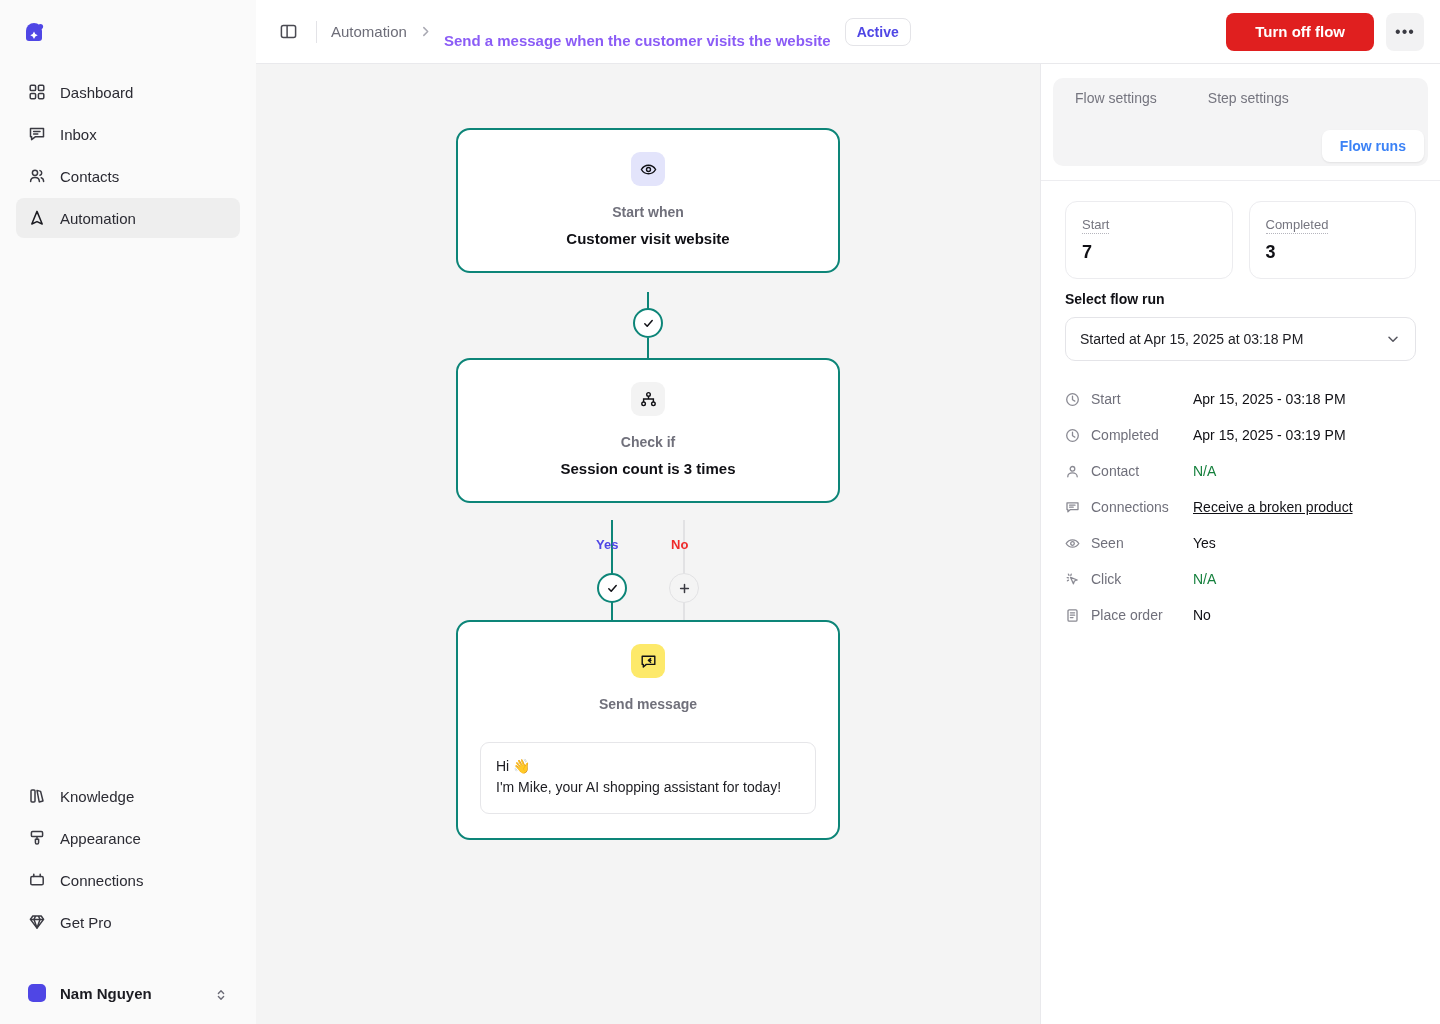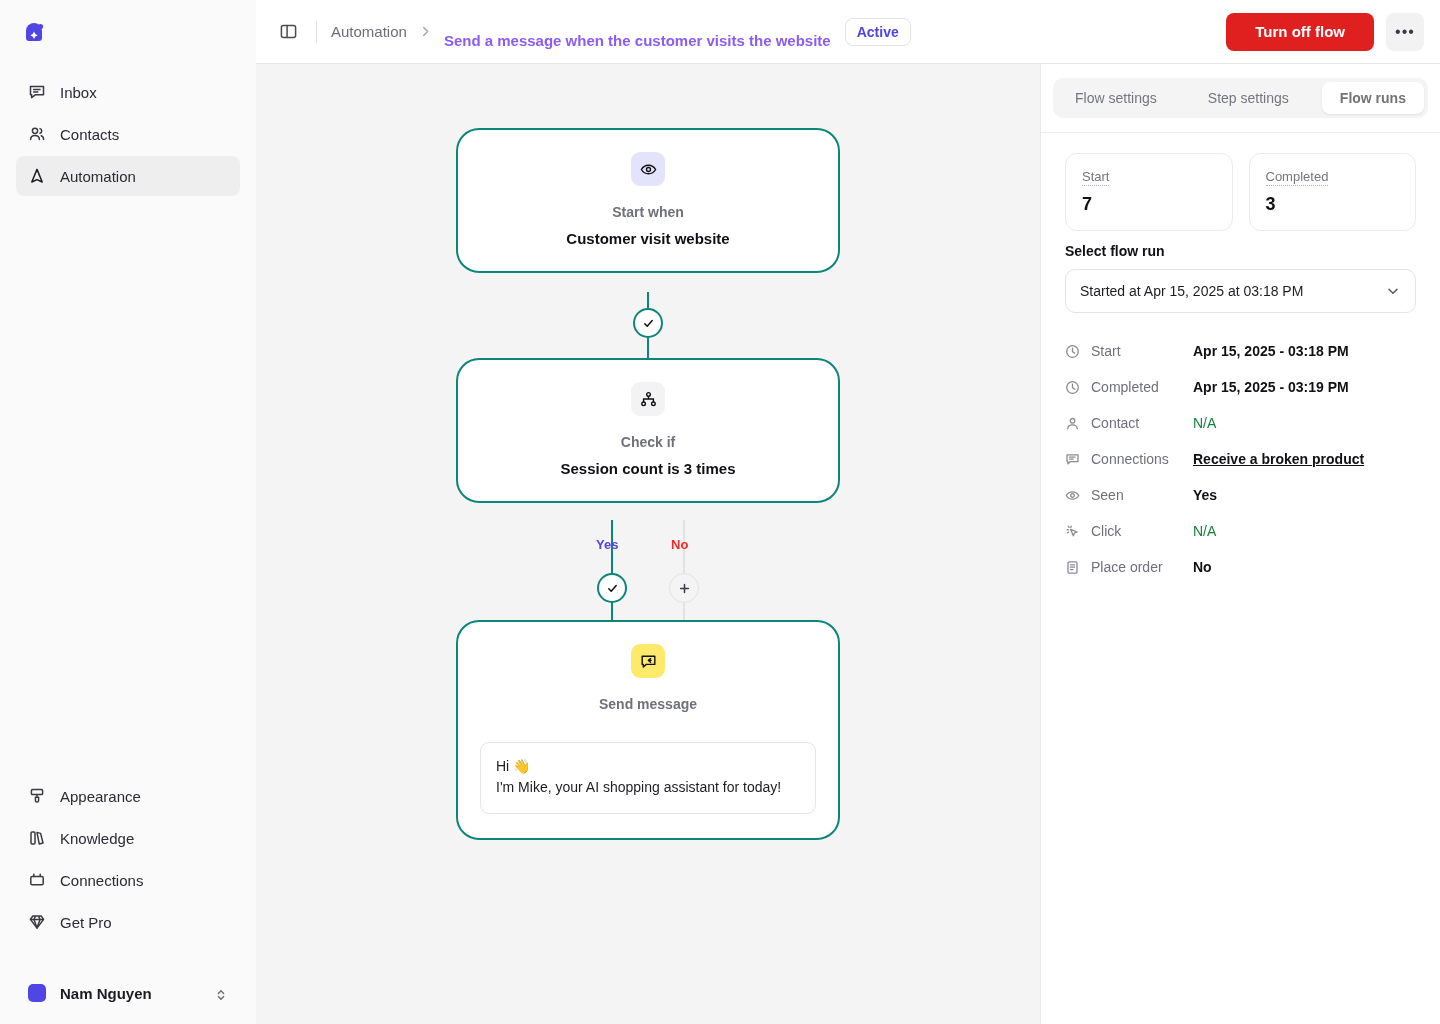--- a/index.html
+++ b/index.html
@@ -111,21 +111,21 @@
     background: #f4f4f4;
     overflow: hidden;
   }
   .flow {
     position: absolute; left: 0; top: 0; right: 0; bottom: 0;
   }
   .node {
     position: absolute;
     background: #ffffff;
     border: 2px solid #0d8578;
-    border-radius: 23px;
+    border-radius: 14px;
     width: 384px;
   }
   .node-inner { padding: 22px 22px 24px 22px; display: flex; flex-direction: column; align-items: center; }
   .node-icon {
     width: 34px; height: 34px; border-radius: 9px;
     display: flex; align-items: center; justify-content: center;
     margin-bottom: 18px;
   }
   .icon-bg-lavender { background: #e3e4fb; }
   .icon-bg-gray { background: #f3f3f3; }
@@ -170,21 +170,21 @@
   .tabs {
     background: #f4f4f5; border-radius: 10px;
     padding: 4px; display: flex; gap: 15px;
   }
   .tab {
     flex: 1 1 auto; text-align: center;
     font-size: 14px; color: #75757f;
     padding: 8px 4px; border-radius: 8px;
     cursor: pointer; user-select: none;
   }
-  .tab.active { background: #ffffff; color: #737373; font-weight: bold; box-shadow: 0 1px 2px rgba(0,0,0,.08); }
+  .tab.active { background: #ffffff; color: #3b82f6; font-weight: bold; box-shadow: 0 1px 2px rgba(0,0,0,.08); margin-top: 48px; }
   .rpanel-body { padding: 20px 24px 0 24px; overflow-y: auto; flex: 1 1 auto; }
   .stat-row { display: flex; gap: 16px; }
   .stat-card {
     flex: 1 1 0; border: 1px solid #ececef; border-radius: 12px;
     padding: 13px 16px 15px 16px;
   }
   .stat-label {
     font-size: 13px; color: #75757f;
     border-bottom: 1px dotted #b5b5bd;
     display: inline-block; padding-bottom: 1px;
@@ -200,41 +200,52 @@
     padding: 0 14px;
     font-size: 14px; color: #1d1d22;
     cursor: pointer; background: #fff;
   }
   .select .chev { margin-left: auto; color: #55555e; display: flex; }
   .kv-list { margin-top: 20px; display: flex; flex-direction: column; }
   .kv-row { display: flex; align-items: center; height: 36px; }
   .kv-key { display: flex; align-items: center; gap: 11px; width: 128px; flex: 0 0 128px; }
   .kv-key .ico { width: 15px; height: 15px; color: #8a8a93; display:flex; align-items:center; justify-content:center; flex:0 0 15px;}
   .kv-key-label { font-size: 14px; color: #70707b; }
-  .kv-val { font-size: 14px; color: #101015; font-weight: bold; }
+  .kv-val { font-size: 14px; color: #101015; font-weight: normal; }
   .kv-val.na { color: #15803d; font-weight: normal; }
   .kv-val.link { text-decoration: underline; cursor: pointer; }
   svg { display: block; }
 </style>
 </head>
 <body>
 
 <div class="app">
 
   <aside class="sidebar">
     <div class="sidebar-logo">
       <svg class="logo-mark" viewBox="0 0 28 28">
         <path d="M6 13a8 8 0 0 1 16 0v7a3 3 0 0 1-3 3H9a3 3 0 0 1-3-3z" fill="#4f46e5"></path>
         <path d="M10 12.5a4.5 4.5 0 0 1 9 0" fill="none" stroke="#4f46e5" stroke-width="2.2" stroke-linecap="round"></path>
         <circle cx="20.5" cy="8.5" r="2.6" fill="#4f46e5"></circle>
         <path d="M14 13.6l1.3 2.4 2.4 1.3-2.4 1.3L14 21l-1.3-2.4-2.4-1.3 2.4-1.3z" fill="#ffffff"></path>
       </svg>
     </div>
 
     <nav class="nav-top">
+      <div class="nav-item">
+        <span class="ico">
+          <svg width="18" height="18" viewBox="0 0 18 18" fill="none" stroke="#3a3a42" stroke-width="1.5">
+            <rect x="2.2" y="2.2" width="5.4" height="5.4" rx="1.2"></rect>
+            <rect x="10.4" y="2.2" width="5.4" height="5.4" rx="1.2"></rect>
+            <rect x="2.2" y="10.4" width="5.4" height="5.4" rx="1.2"></rect>
+            <rect x="10.4" y="10.4" width="5.4" height="5.4" rx="1.2"></rect>
+          </svg>
+        </span>
+        <span>Dashboard</span>
+      </div>
 
       <div class="nav-item">
         <span class="ico">
           <svg width="18" height="18" viewBox="0 0 18 18" fill="none" stroke="#3a3a42" stroke-width="1.5">
             <path d="M2.5 3.6h13v8.2h-8.3L3.6 14.6V11.8H2.5z" stroke-linejoin="round"></path>
             <path d="M5.6 6.6h6.4M5.6 9h4.2" stroke-linecap="round"></path>
           </svg>
         </span>
         <span>Inbox</span>
       </div>
@@ -259,35 +270,35 @@
         <span>Automation</span>
       </div>
     </nav>
 
     <div class="nav-spacer"></div>
 
     <nav class="nav-bottom">
       <div class="nav-item">
         <span class="ico">
           <svg width="18" height="18" viewBox="0 0 18 18" fill="none" stroke="#3a3a42" stroke-width="1.5">
+            <rect x="3" y="3" width="4" height="12" rx="1"></rect>
+            <path d="M9 3.4l3.6 1 2.4 9.6-3.8.9z" stroke-linejoin="round"></path>
+          </svg>
+        </span>
+        <span>Knowledge</span>
+      </div>
+
+      <div class="nav-item">
+        <span class="ico">
+          <svg width="18" height="18" viewBox="0 0 18 18" fill="none" stroke="#3a3a42" stroke-width="1.5">
             <rect x="3.4" y="2.6" width="11.2" height="5" rx="1.2"></rect>
             <path d="M9 7.6v2.6M7.4 10.2h3.2v3.2a1.6 1.6 0 0 1-3.2 0z" stroke-linejoin="round"></path>
           </svg>
         </span>
         <span>Appearance</span>
-      </div>
-
-      <div class="nav-item">
-        <span class="ico">
-          <svg width="18" height="18" viewBox="0 0 18 18" fill="none" stroke="#3a3a42" stroke-width="1.5">
-            <rect x="3" y="3" width="4" height="12" rx="1"></rect>
-            <path d="M9 3.4l3.6 1 2.4 9.6-3.8.9z" stroke-linejoin="round"></path>
-          </svg>
-        </span>
-        <span>Knowledge</span>
       </div>
 
       <div class="nav-item">
         <span class="ico">
           <svg width="18" height="18" viewBox="0 0 18 18" fill="none" stroke="#3a3a42" stroke-width="1.5">
             <rect x="2.8" y="5.6" width="12.4" height="8.2" rx="1.4"></rect>
             <path d="M5.8 5.6V3.2M12.2 5.6V3.2" stroke-linecap="round"></path>
           </svg>
         </span>
         <span>Connections</span>

